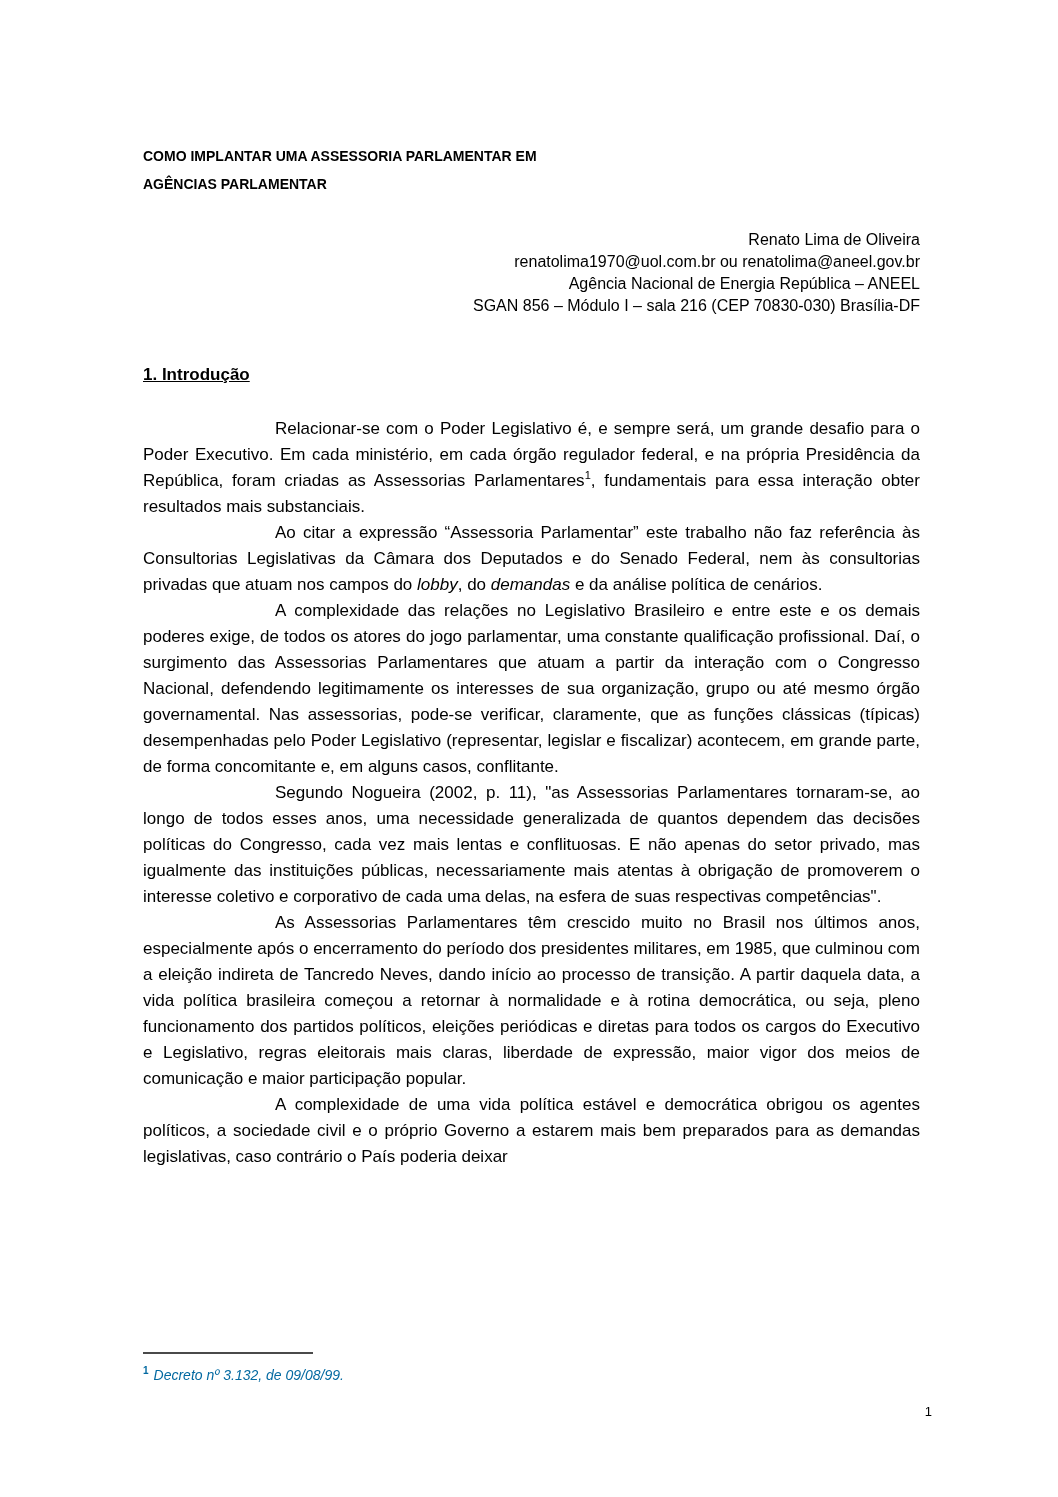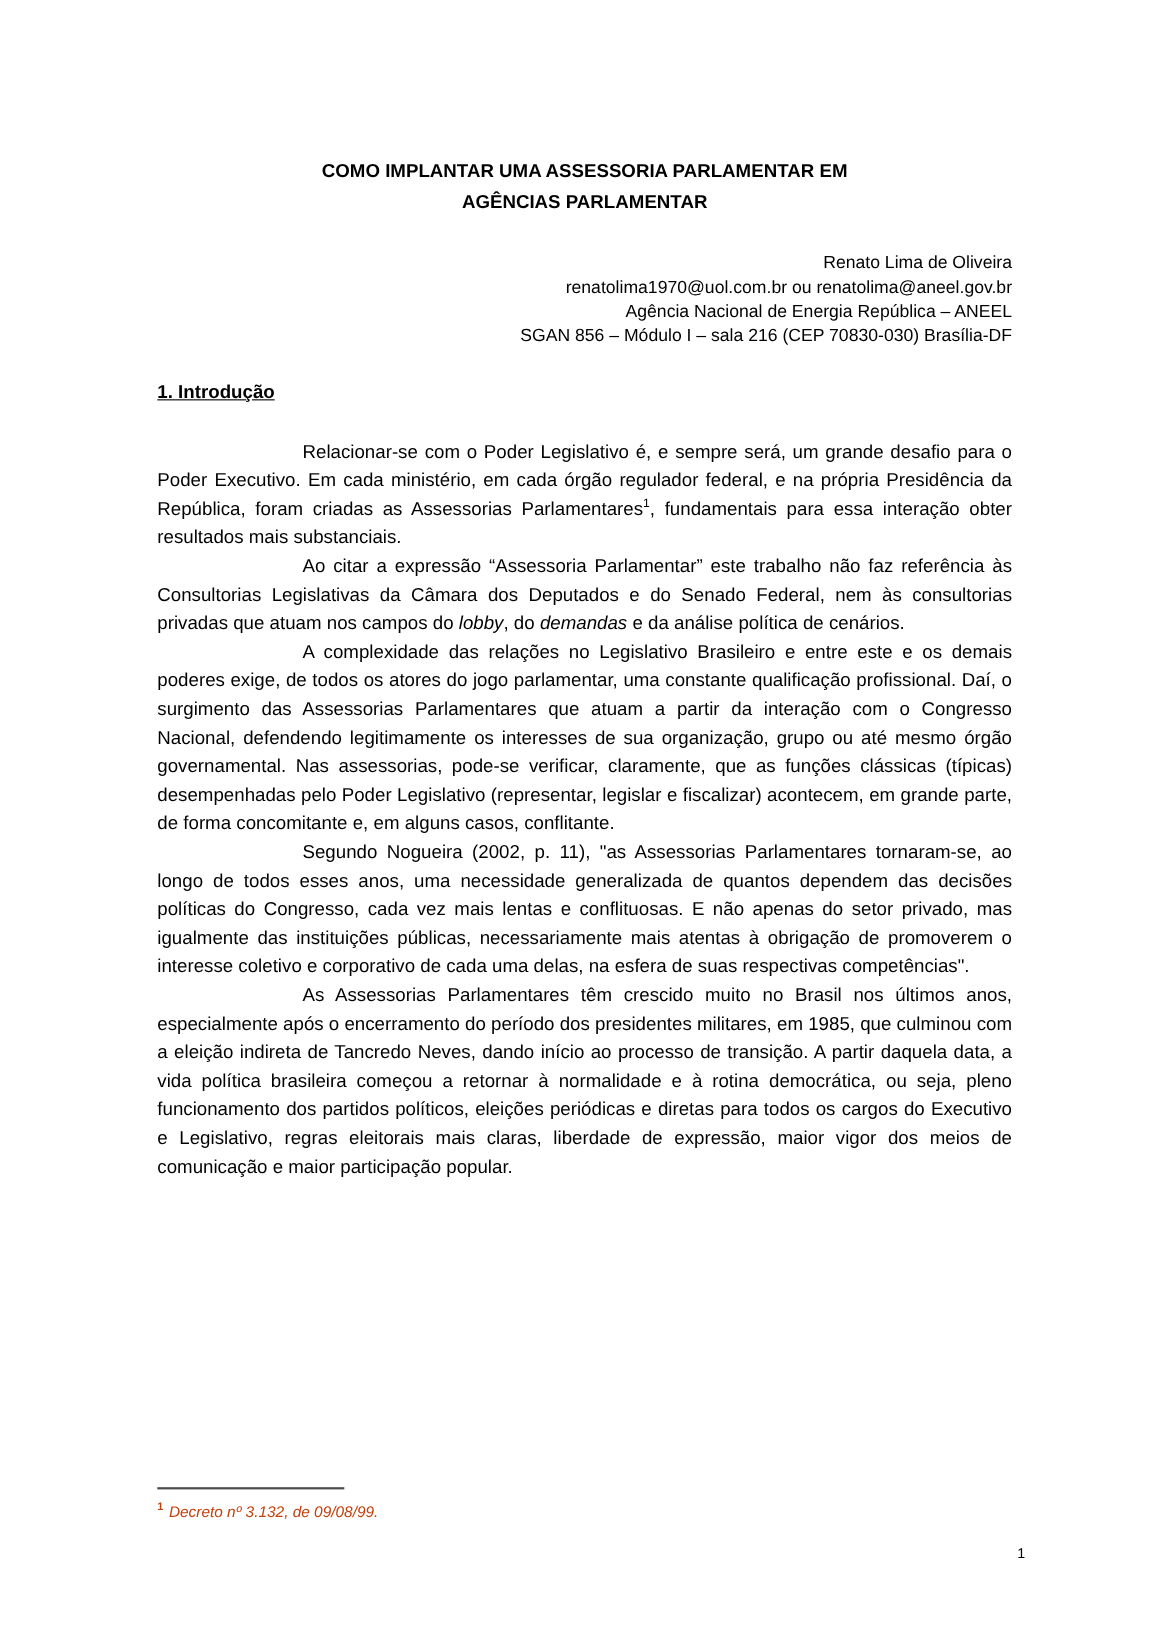--- a/index.html
+++ b/index.html
@@ -12,33 +12,32 @@
     color: #000000;
     overflow: hidden;
   }
   .page {
     position: absolute;
     inset: 0;
     background: #ffffff;
     padding: 142px 138px 0 143px;
   }
   .doc-title {
-    text-align: center;
-    font-size: 17px;
+    font-size: 14px;
     font-weight: bold;
     line-height: 28px;
   }
   .author-block {
     margin-top: 31px;
     text-align: right;
     font-size: 16px;
     line-height: 22px;
   }
   .section-heading {
-    margin-top: 29px;
+    margin-top: 47px;
     font-size: 17px;
     font-weight: bold;
     text-decoration: underline;
     line-height: 22px;
   }
   .body-text {
     margin-top: 30px;
   }
   .body-paragraph {
     font-size: 17px;
@@ -60,21 +59,21 @@
   }
   .footnote-rule {
     width: 170px;
     border-top: 2px solid #4a4a4a;
   }
   .footnote {
     margin-top: 8px;
     font-size: 14px;
     font-style: italic;
     line-height: 18px;
-    color: #c2410c;
+    color: #0369a1;
   }
   .footnote .fn-num {
     font-style: normal;
     font-weight: bold;
     font-size: 10px;
     vertical-align: super;
     margin-right: 5px;
   }
   .page-number {
     position: absolute;
@@ -108,20 +107,21 @@
     <p class="body-paragraph"><span>Relacionar-se com o Poder Legislativo é, e sempre será, um grande desafio para o Poder Executivo. Em cada ministério, em cada órgão regulador federal, e na própria Presidência da República, foram criadas as Assessorias Parlamentares</span><sup class="fn-ref">1</sup><span>, fundamentais para essa interação obter resultados mais substanciais.</span></p>
 
     <p class="body-paragraph"><span>Ao citar a expressão “Assessoria Parlamentar” este trabalho não faz referência às Consultorias Legislativas da Câmara dos Deputados e do Senado Federal, nem às consultorias privadas que atuam nos campos do </span><span class="italic">lobby</span><span>, do </span><span class="italic">demandas</span><span> e da análise política de cenários.</span></p>
 
     <p class="body-paragraph">A complexidade das relações no Legislativo Brasileiro e entre este e os demais poderes exige, de todos os atores do jogo parlamentar, uma constante qualificação profissional. Daí, o surgimento das Assessorias Parlamentares que atuam a partir da interação com o Congresso Nacional, defendendo legitimamente os interesses de sua organização, grupo ou até mesmo órgão governamental. Nas assessorias, pode-se verificar, claramente, que as funções clássicas (típicas) desempenhadas pelo Poder Legislativo (representar, legislar e fiscalizar) acontecem, em grande parte, de forma concomitante e, em alguns casos, conflitante.</p>
 
     <p class="body-paragraph">Segundo Nogueira (2002, p. 11), "as Assessorias Parlamentares tornaram-se, ao longo de todos esses anos, uma necessidade generalizada de quantos dependem das decisões políticas do Congresso, cada vez mais lentas e conflituosas. E não apenas do setor privado, mas igualmente das instituições públicas, necessariamente mais atentas à obrigação de promoverem o interesse coletivo e corporativo de cada uma delas, na esfera de suas respectivas competências".</p>
 
     <p class="body-paragraph">As Assessorias Parlamentares têm crescido muito no Brasil nos últimos anos, especialmente após o encerramento do período dos presidentes militares, em 1985, que culminou com a eleição indireta de Tancredo Neves, dando início ao processo de transição. A partir daquela data, a vida política brasileira começou a retornar à normalidade e à rotina democrática, ou seja, pleno funcionamento dos partidos políticos, eleições periódicas e diretas para todos os cargos do Executivo e Legislativo, regras eleitorais mais claras, liberdade de expressão, maior vigor dos meios de comunicação e maior participação popular.</p>
 
+    <p class="body-paragraph">A complexidade de uma vida política estável e democrática obrigou os agentes políticos, a sociedade civil e o próprio Governo a estarem mais bem preparados para as demandas legislativas, caso contrário o País poderia deixar</p>
 
   </div>
 
 </div>
 
 <div class="footnote-area">
   <div class="footnote-rule"></div>
   <div class="footnote"><span class="fn-num">1</span><span>Decreto nº 3.132, de 09/08/99.</span></div>
 </div>
 

